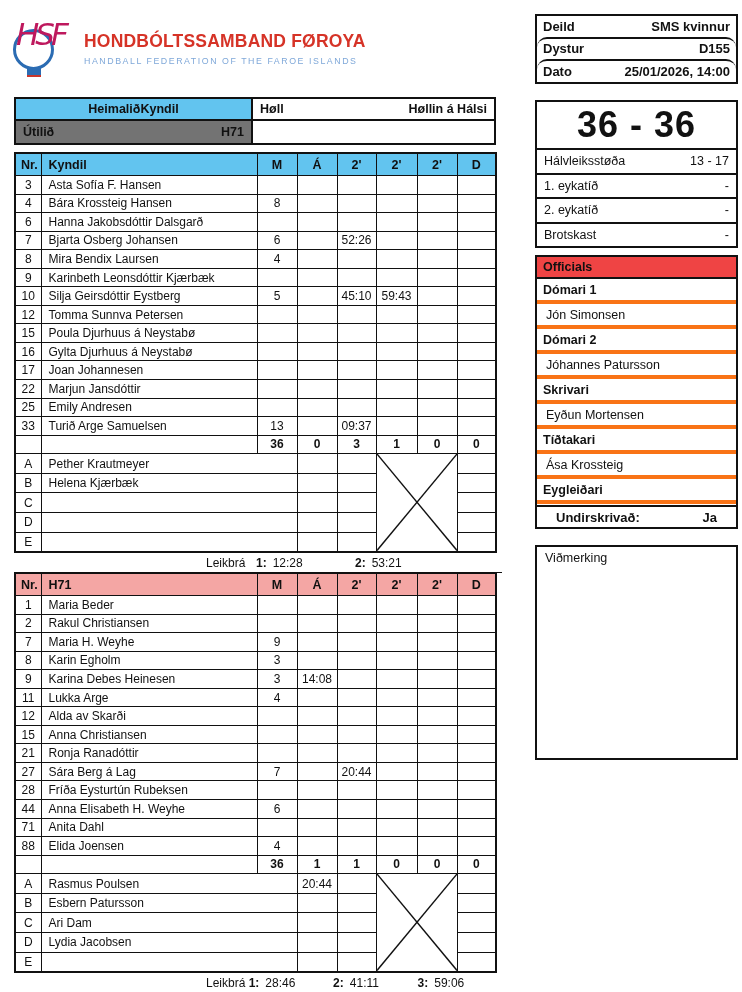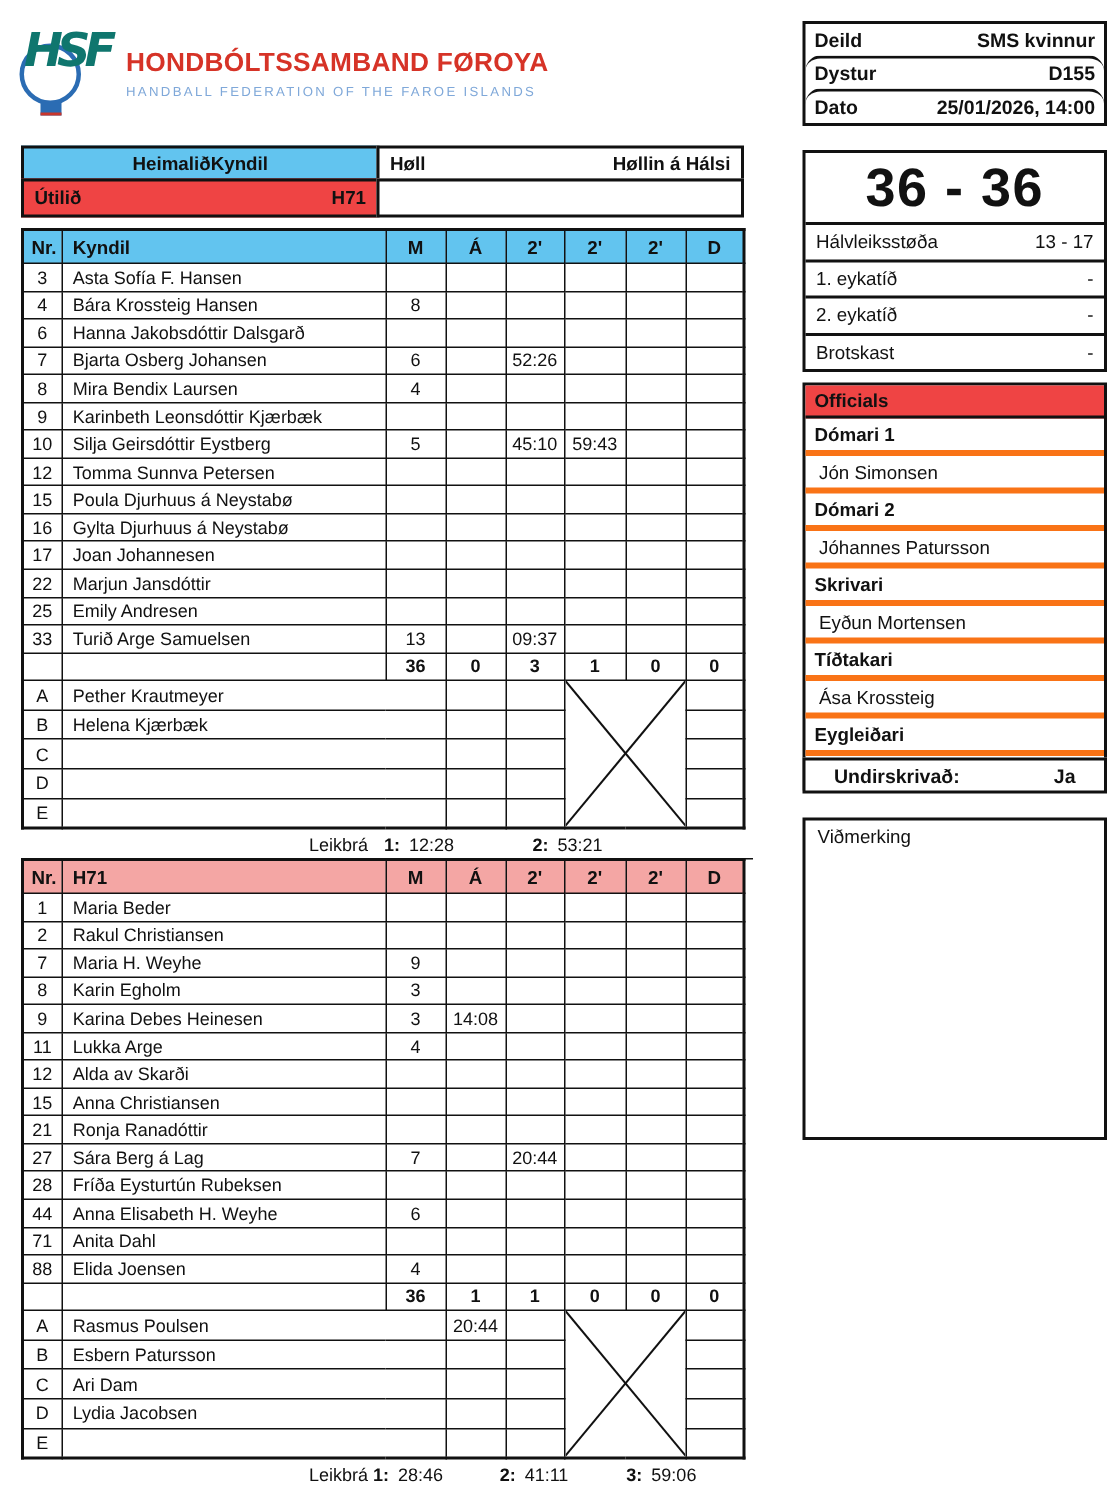--- a/index.html
+++ b/index.html
@@ -6,21 +6,21 @@
   body{
     width:742px;height:992px;position:relative;background:#fff;
     font-family:"Liberation Sans","DejaVu Sans",sans-serif;color:#111;
     -webkit-font-smoothing:antialiased;
   }
   
   .brand{position:absolute;left:12px;top:18px;display:flex;align-items:flex-start;gap:14px;}
   .logo{position:relative;width:58px;height:64px;}
   .logo-circle{position:absolute;left:1px;top:11px;width:41px;height:41px;border:3.5px solid #2B6CB3;border-radius:50%;box-sizing:border-box;}
   .logo-basket{position:absolute;left:15px;top:50px;width:14px;height:9px;background:#2B6CB3;border-bottom:2.5px solid #C8362C;box-sizing:border-box;}
-  .logo-hsf{position:absolute;left:4px;top:1px;font-style:italic;font-weight:700;font-size:31px;line-height:1;letter-spacing:-4px;color:#0f766e;font-family:"DejaVu Sans",sans-serif;}
+  .logo-hsf{position:absolute;left:4px;top:1px;font-style:italic;font-weight:400;font-size:31px;line-height:1;letter-spacing:-4px;color:#be185d;font-family:"DejaVu Sans",sans-serif;}
   .brand-text{padding-top:13px;}
   .org-name{color:#D63327;font-weight:700;font-size:17.5px;letter-spacing:.2px;white-space:nowrap;}
   .org-sub{color:#7FA8D9;font-weight:400;font-size:8.8px;letter-spacing:1.55px;margin-top:4px;white-space:nowrap;}
   
   .ibox{position:absolute;left:535px;top:14px;width:203px;border:2px solid #111;box-sizing:border-box;font-size:13px;font-weight:700;background:#fff;}
   .ibox-row{display:flex;justify-content:space-between;align-items:center;height:20.5px;padding:0 6px;border-top:2px solid #111;border-radius:10px;}
   .ibox-row:first-child{border-top:none;}
   
   .mh{position:absolute;left:14px;top:97px;width:482px;font-size:12.5px;font-weight:700;}
   .mh-row{display:flex;height:24px;}
@@ -95,21 +95,21 @@
     <div class="mh-cell mh-left" style="background: rgb(98, 196, 239); justify-content: center;">
       <span>Heimalið</span>
       <span>Kyndil</span>
     </div>
     <div class="mh-cell mh-right">
       <span>Høll</span>
       <span>Høllin á Hálsi</span>
     </div>
   </div>
   <div class="mh-row r2">
-    <div class="mh-cell mh-left away" style="background: #ef4444; gap: 12px;">
+    <div class="mh-cell mh-left away" style="background: #737373; gap: 12px;">
       <span>Útilið</span>
       <span>H71</span>
     </div>
     <div class="mh-cell mh-right">
       <span></span>
     </div>
   </div>
 </div>
 
 <div class="tt-wrap tt1">

